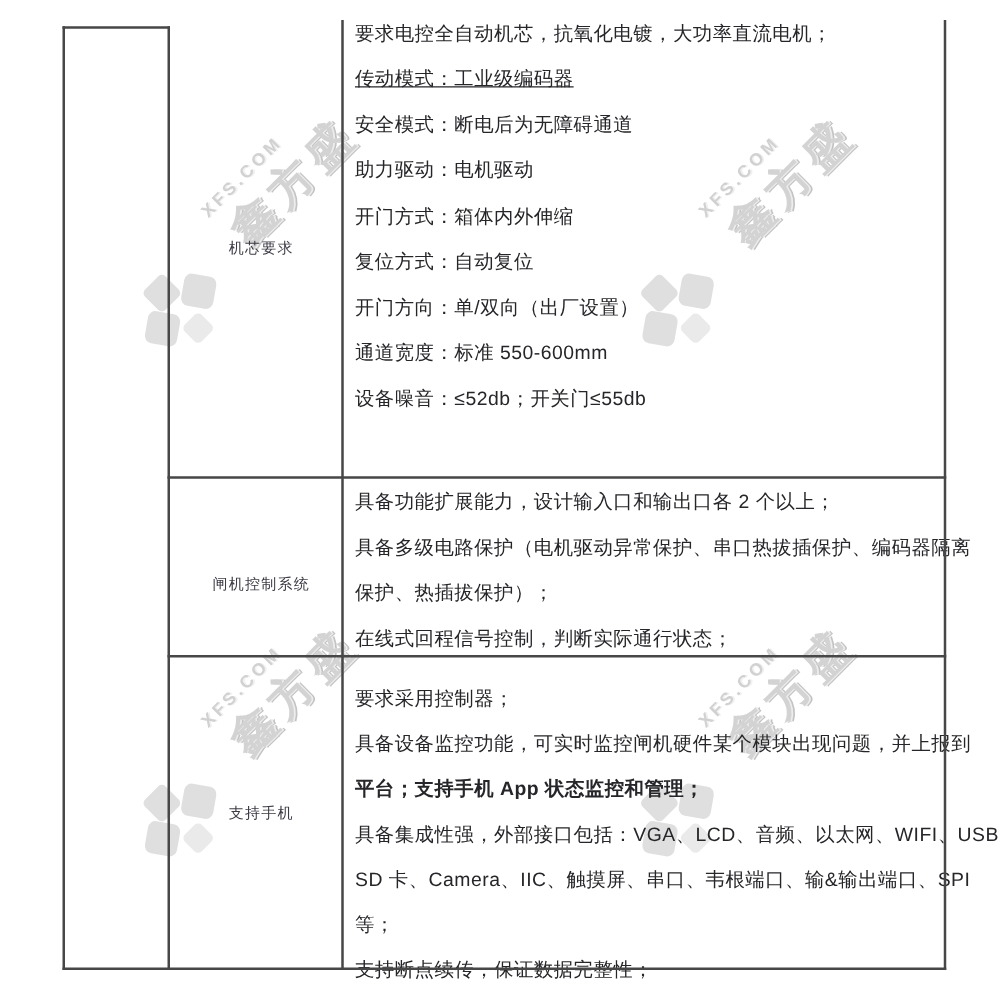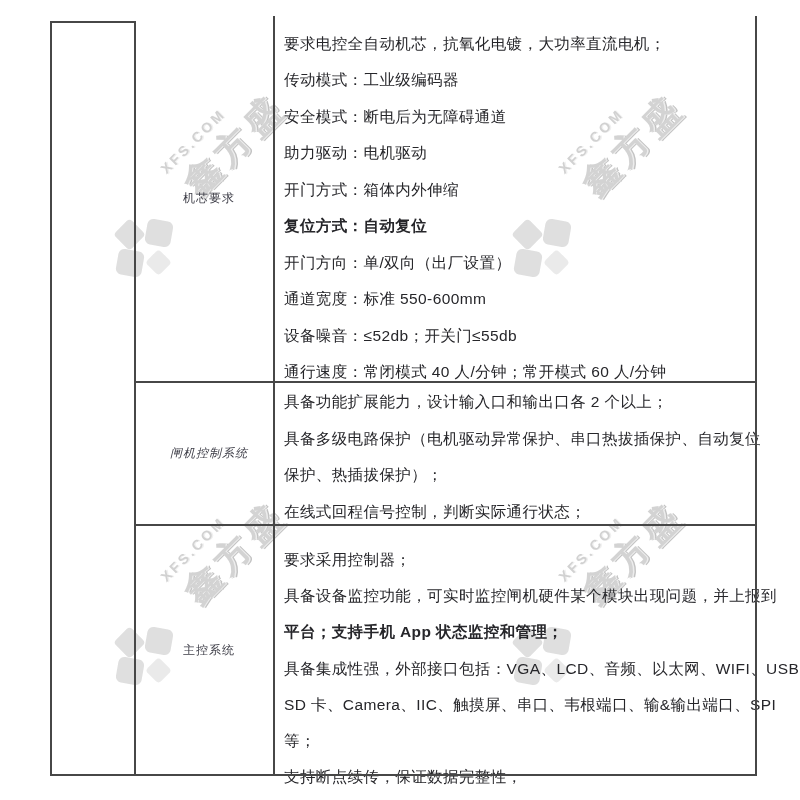--- a/index.html
+++ b/index.html
@@ -113,40 +113,39 @@
   <div class="rule v2"></div>
   <div class="rule v3"></div>
   <div class="rule v4"></div>
   <div class="rule h-topleft"></div>
   <div class="rule h-div1"></div>
   <div class="rule h-div2"></div>
   <div class="rule h-bottom"></div>
 
   <div id="rows-host">
       <div class="row-label" style="top: 16px; height: 365px;">机芯要求</div>
-      <div class="row-content" style="top: 16px; padding-top: 10px;">
+      <div class="row-content" style="top: 0; padding-top: 10px;">
         <div class="tl" style="line-height: 36.45px;">要求电控全自动机芯，抗氧化电镀，大功率直流电机；</div>
-        <div class="tl" style="line-height: 36.45px;">传动模式：工业级编码器</div>
+        <div class="tl" style="line-height: 36.45px; text-decoration: underline;">传动模式：工业级编码器</div>
         <div class="tl" style="line-height: 36.45px;">安全模式：断电后为无障碍通道</div>
         <div class="tl" style="line-height: 36.45px;">助力驱动：电机驱动</div>
         <div class="tl" style="line-height: 36.45px;">开门方式：箱体内外伸缩</div>
-        <div class="tl" style="line-height: 36.45px; font-weight: bold;">复位方式：自动复位</div>
+        <div class="tl" style="line-height: 36.45px;">复位方式：自动复位</div>
         <div class="tl" style="line-height: 36.45px;">开门方向：单/双向（出厂设置）</div>
         <div class="tl" style="line-height: 36.45px;">通道宽度：标准 550-600mm</div>
         <div class="tl" style="line-height: 36.45px;">设备噪音：≤52db；开关门≤55db</div>
-        <div class="tl" style="line-height: 36.45px;">通行速度：常闭模式 40 人/分钟；常开模式 60 人/分钟</div>
       </div>
-      <div class="row-label" style="top: 383px; height: 141px; font-style: italic;">闸机控制系统</div>
+      <div class="row-label" style="top: 397px; height: 141px;">闸机控制系统</div>
       <div class="row-content" style="top: 383px; padding-top: 1px;">
         <div class="tl" style="line-height: 36.6px;">具备功能扩展能力，设计输入口和输出口各 2 个以上；</div>
-        <div class="tl" style="line-height: 36.6px;">具备多级电路保护（电机驱动异常保护、串口热拔插保护、自动复位</div>
+        <div class="tl" style="line-height: 36.6px;">具备多级电路保护（电机驱动异常保护、串口热拔插保护、编码器隔离</div>
         <div class="tl" style="line-height: 36.6px;">保护、热插拔保护）；</div>
         <div class="tl" style="line-height: 36.6px;">在线式回程信号控制，判断实际通行状态；</div>
       </div>
-      <div class="row-label" style="top: 526px; height: 248px;">主控系统</div>
+      <div class="row-label" style="top: 526px; height: 248px;">支持手机</div>
       <div class="row-content" style="top: 526px; padding-top: 16px;">
         <div class="tl" style="line-height: 36.2px;">要求采用控制器；</div>
         <div class="tl" style="line-height: 36.2px;">具备设备监控功能，可实时监控闸机硬件某个模块出现问题，并上报到</div>
         <div class="tl" style="line-height: 36.2px; font-weight: bold;">平台；支持手机 App 状态监控和管理；</div>
         <div class="tl" style="line-height: 36.2px;">具备集成性强，外部接口包括：VGA、LCD、音频、以太网、WIFI、USB、</div>
         <div class="tl" style="line-height: 36.2px;">SD 卡、Camera、IIC、触摸屏、串口、韦根端口、输&amp;输出端口、SPI</div>
         <div class="tl" style="line-height: 36.2px;">等；</div>
         <div class="tl" style="line-height: 36.2px;">支持断点续传，保证数据完整性；</div>
       </div>
     </div>

